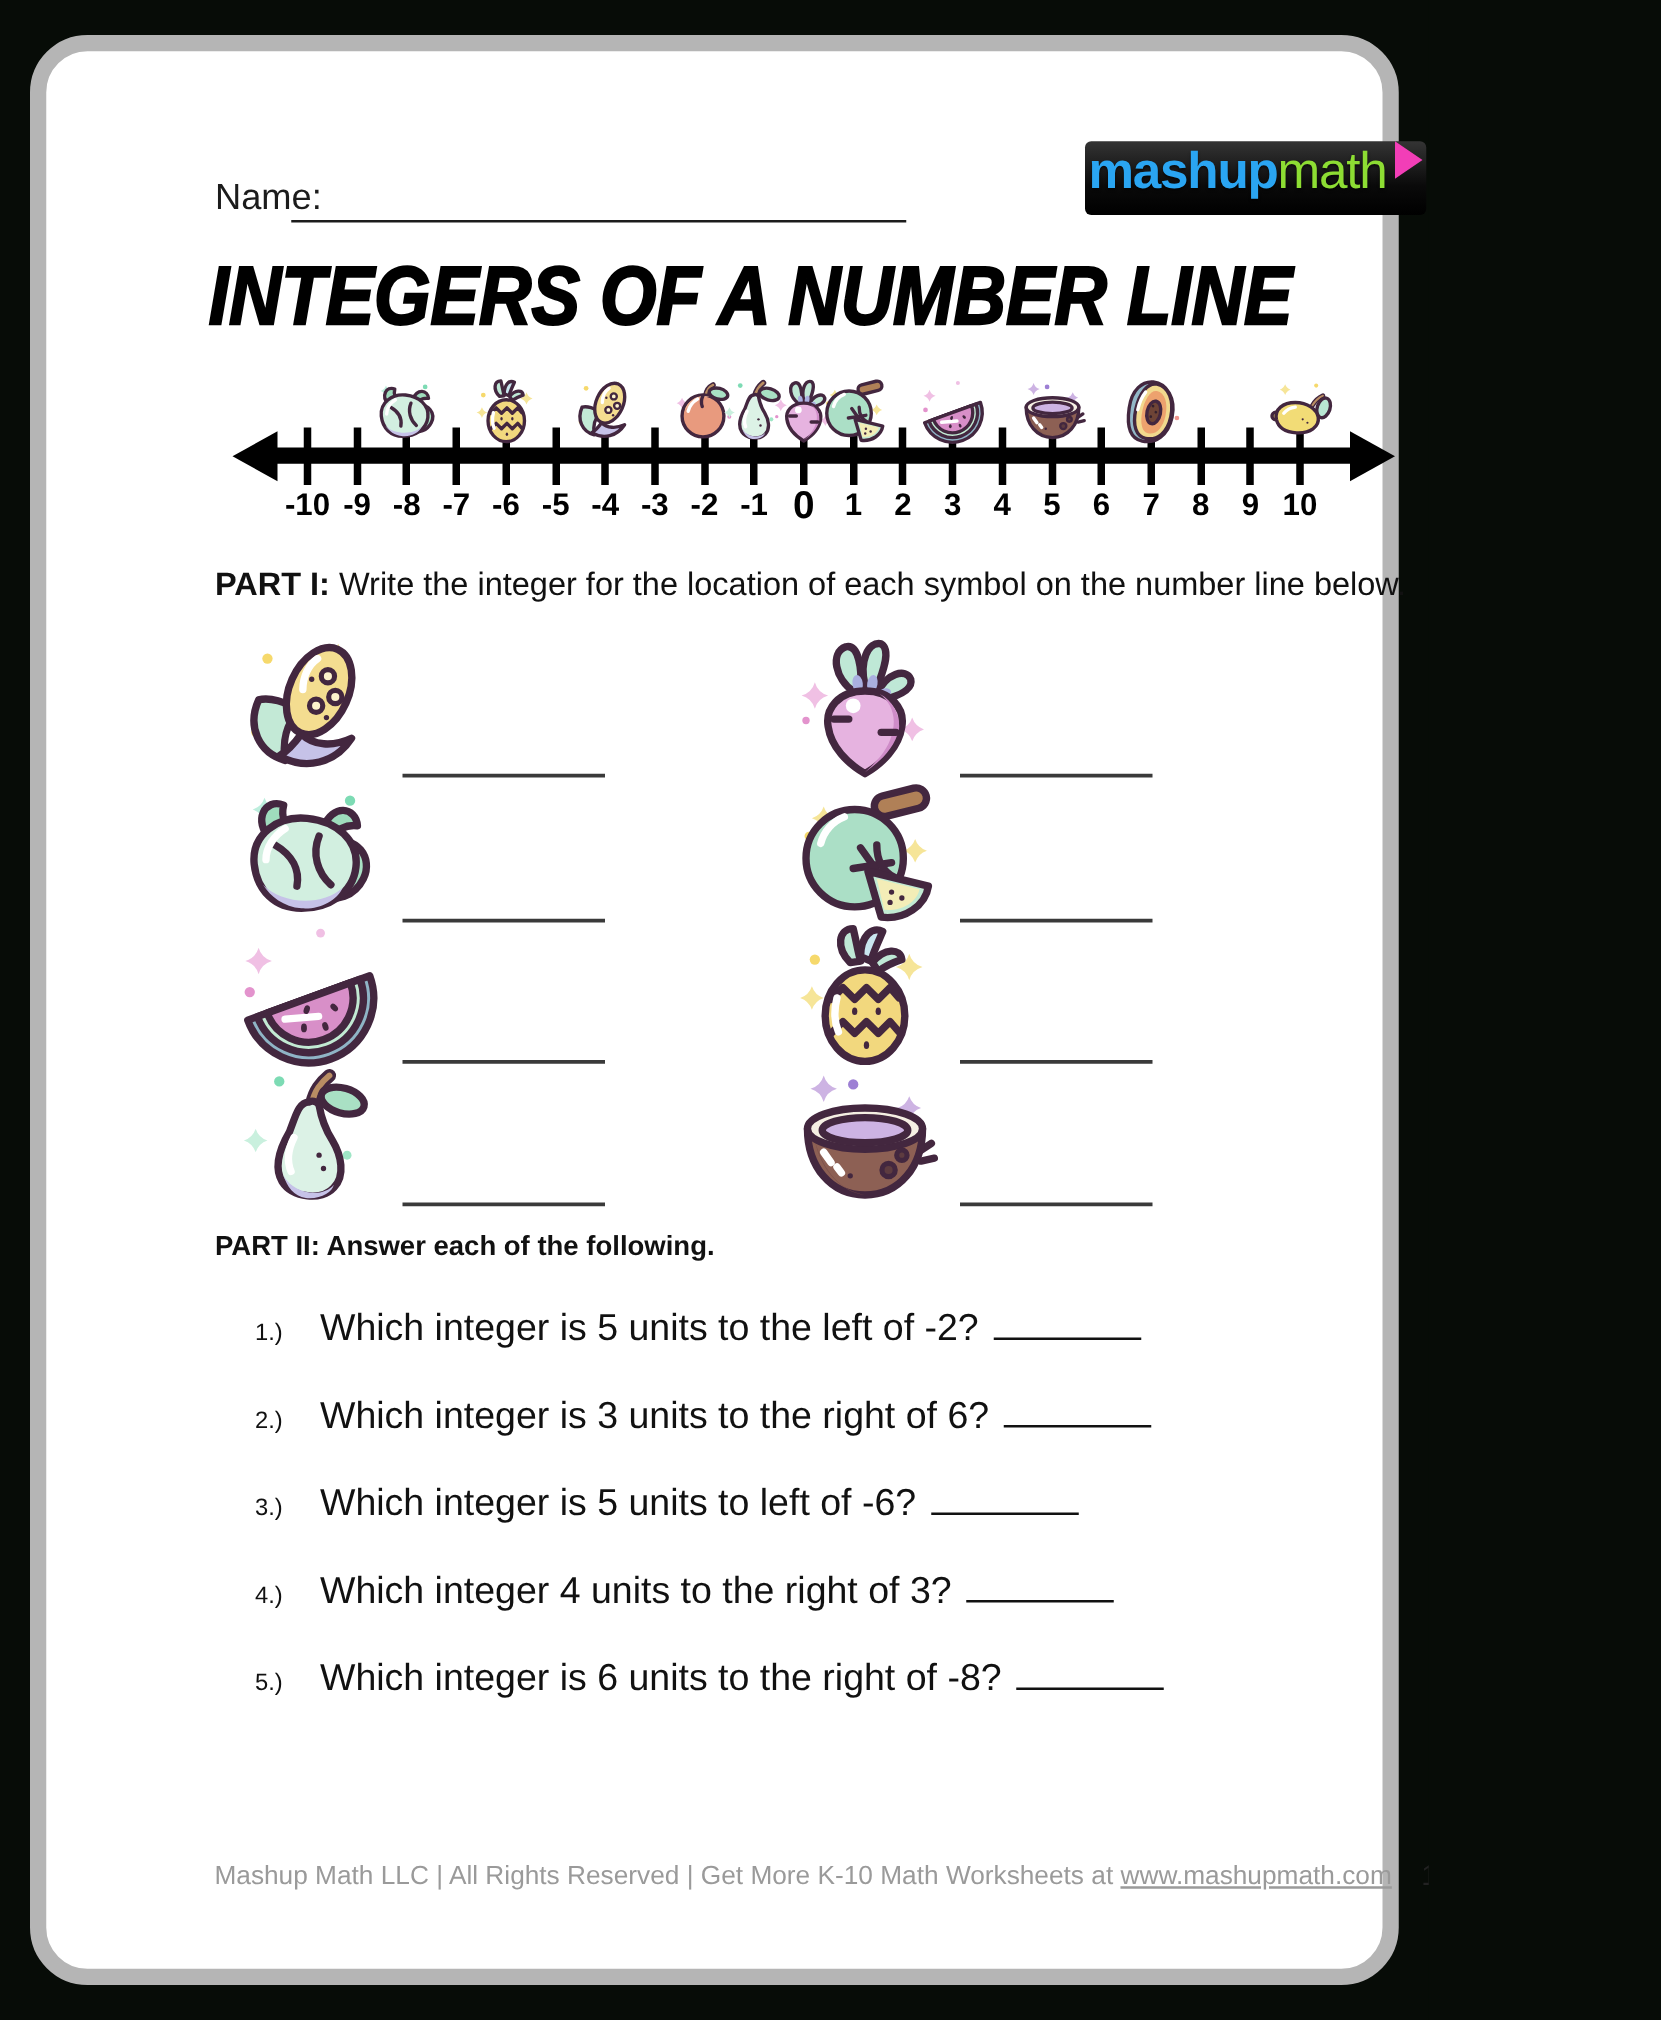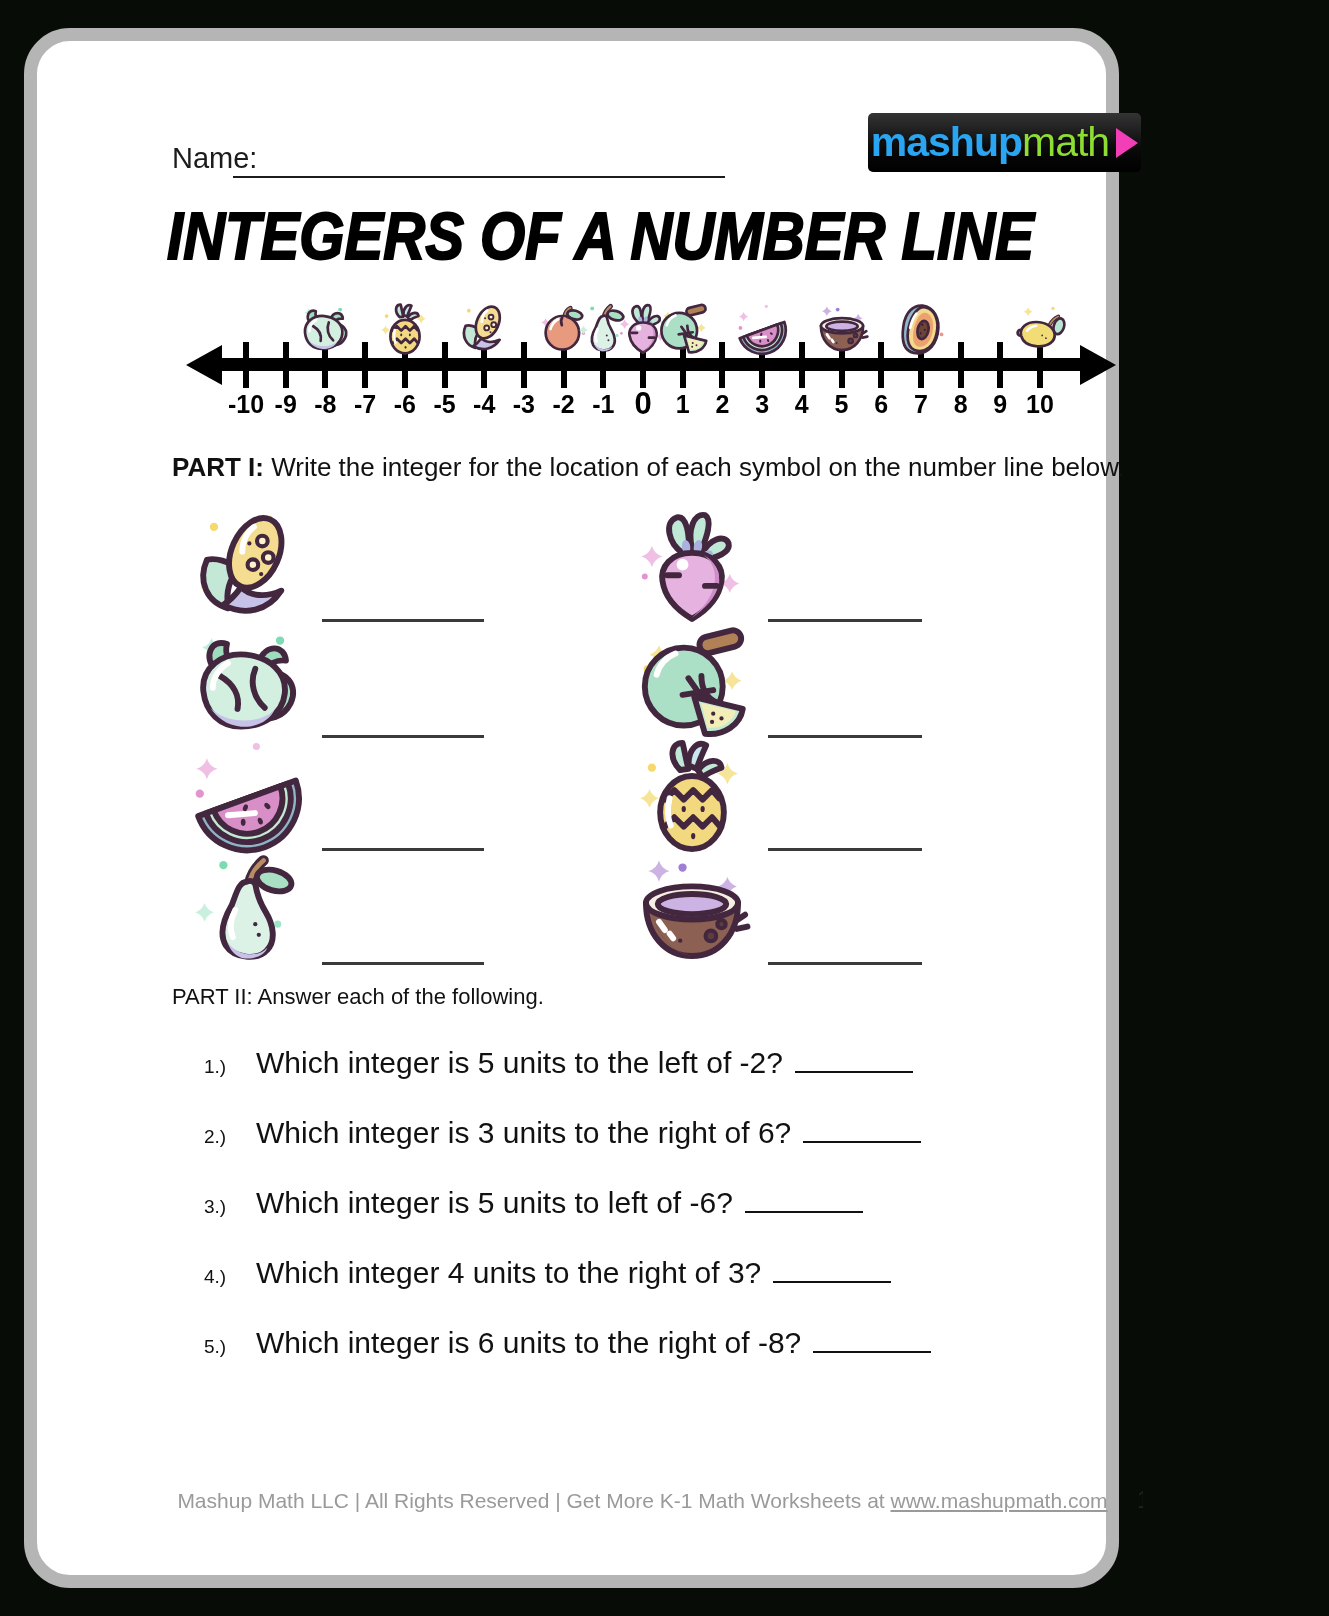--- a/index.html
+++ b/index.html
@@ -4,21 +4,21 @@
 <style>
   html,body{margin:0;padding:0;background:#070c07;}
   .canvas{position:relative;width:1143px;height:1616px;background:#070c07;overflow:hidden;
           font-family:"Liberation Sans",sans-serif;}
   .page-frame{position:absolute;left:24px;top:28px;right:24px;bottom:28px;
           background:#ffffff;border:13px solid #b5b5b5;border-radius:46px;}
   
   .name-label{position:absolute;left:172px;top:142px;font-size:29px;color:#1c1c1c;}
   .name-line{position:absolute;left:233px;top:176px;width:492px;height:2px;background:#1c1c1c;}
   .logo{position:absolute;left:868px;top:113px;width:273px;height:59px;border-radius:5px;
-        background:linear-gradient(#343434,#0a0a0a 60%,#000);display:flex;align-items:center;justify-content:center;}
+        background:linear-gradient(#343434,#0a0a0a 60%,#000);display:flex;align-items:flex-start;justify-content:center;}
   .logo-mashup{font-size:41px;font-weight:bold;color:#2aa5f2;letter-spacing:-1px;text-shadow:0 2px 2px rgba(0,0,0,.6);}
   .logo-math{font-size:41px;font-weight:400;color:#8ddd33;letter-spacing:-1px;text-shadow:0 2px 2px rgba(0,0,0,.6);}
   .logo-arrow{width:0;height:0;margin-left:7px;border-top:15px solid transparent;
         border-bottom:15px solid transparent;border-left:22px solid #f23eb7;}
   .title{position:absolute;left:167px;top:198px;font-size:66px;font-weight:bold;font-style:italic;
         color:#000;-webkit-text-stroke:2px #000;transform:scaleX(.88);transform-origin:left top;white-space:nowrap;}
   
   #numberline{position:absolute;left:186px;top:298px;width:930px;height:122px;}
   .nl-bar{position:absolute;left:28px;top:60px;width:868px;height:13px;background:#000;}
   .nl-arrow-l{position:absolute;left:0;top:47px;width:0;height:0;border-top:20px solid transparent;
@@ -26,21 +26,21 @@
   .nl-arrow-r{position:absolute;left:894px;top:47px;width:0;height:0;border-top:20px solid transparent;
         border-bottom:20px solid transparent;border-left:36px solid #000;}
   .nl-tick{position:absolute;top:44px;width:6px;height:46px;background:#000;}
   .nl-label{position:absolute;top:92px;width:60px;text-align:center;font-size:25px;font-weight:bold;color:#000;}
   .nl-label.zero{font-size:31px;top:88px;}
   .nl-icon{position:absolute;}
   svg.nl-icon,svg.p1-icon{overflow:visible;}
   
   .p1-head{position:absolute;left:172px;top:452px;font-size:26px;color:#111;}
   .p1-head b{font-weight:bold;}
-  .p2-head{position:absolute;left:172px;top:984px;font-size:22px;font-weight:normal;color:#111;}
+  .p2-head{position:absolute;left:172px;top:984px;font-size:22px;font-weight:bold;color:#111;}
   #part1{position:absolute;left:0;top:0;width:100%;height:100%;pointer-events:none;}
   .p1-icon{position:absolute;}
   .answer-line{position:absolute;height:3px;background:#3a3a3a;pointer-events:auto;}
   
   .q-row{position:absolute;left:204px;display:flex;align-items:baseline;white-space:nowrap;}
   .q-num{font-size:19px;color:#111;width:52px;}
   .q-text{font-size:30px;color:#111;}
   .q-line{display:inline-block;width:118px;border-bottom:2.5px solid #111;margin-left:12px;height:24px;}
   
   .footer{position:absolute;left:150px;top:1489px;width:985px;text-align:center;font-size:21px;color:#9a9a9a;}
@@ -372,15 +372,15 @@
         <span class="q-text">Which integer 4 units to the right of 3?</span>
         <span class="q-line"></span>
       </div>
       <div class="q-row" style="top: 1326px;">
         <span class="q-num">5.)</span>
         <span class="q-text">Which integer is 6 units to the right of -8?</span>
         <span class="q-line"></span>
       </div>
     </div>
 
-  <div class="footer"><span>Mashup Math LLC | All Rights Reserved | Get More K-1 Math Worksheets at </span><span class="footer-link">www.mashupmath.com</span></div>
+  <div class="footer"><span>Mashup Math LLC | All Rights Reserved | Get More K-10 Math Worksheets at </span><span class="footer-link">www.mashupmath.com</span></div>
   <div class="page-num">1</div>
 </div>
 
 </body></html>

